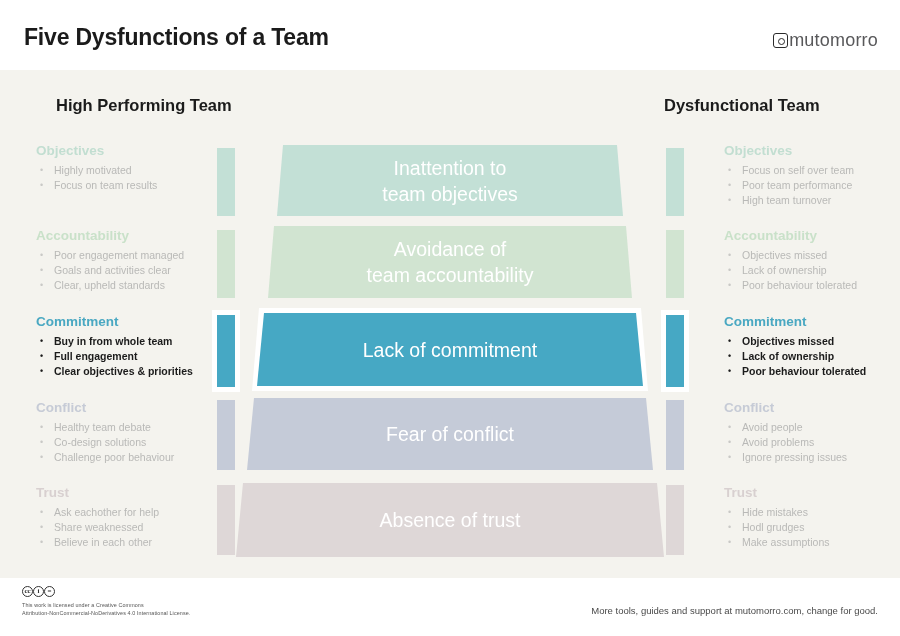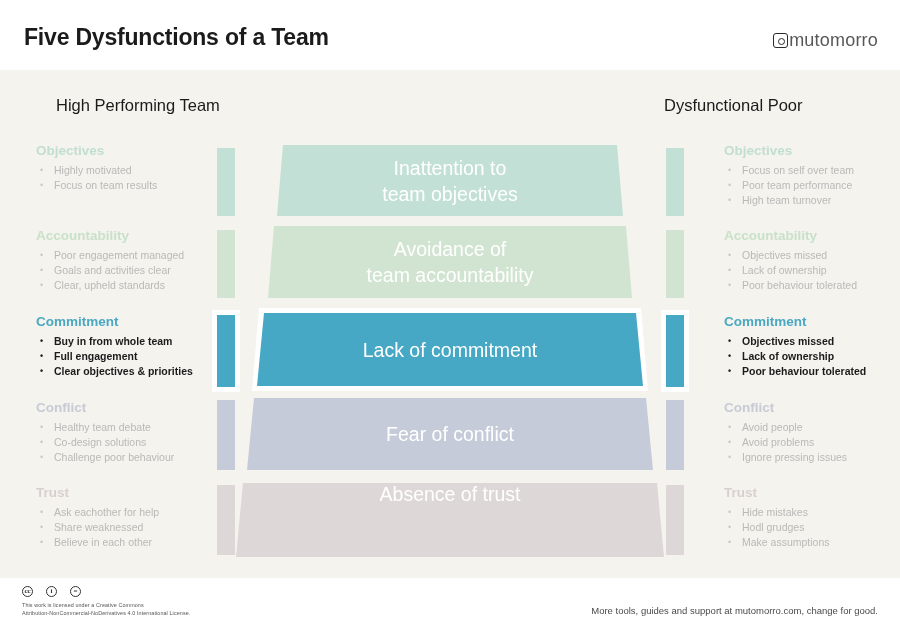--- a/index.html
+++ b/index.html
@@ -67,21 +67,21 @@
     position: absolute;
     left: 0; top: 70px;
     width: 900px; height: 508px;
     background: #f4f3ee;
   }
 
   .col-heading {
     position: absolute;
     top: 26px;
     font-size: 16.5px;
-    font-weight: normal;
+    font-weight: bold;
     color: #1b1b1b;
     white-space: nowrap;
   }
   #heading-left  { left: 56px; }
   #heading-right { left: 664px; }
 
   
   .side-block {
     position: absolute;
     width: 185px;
@@ -159,21 +159,21 @@
   #footer {
     position: absolute;
     left: 0; top: 578px;
     width: 900px; height: 58px;
     background: #ffffff;
   }
   #cc-icons {
     position: absolute;
     left: 22px; top: 8px;
     display: flex;
-    gap: 13px;
+    gap: 0;
   }
   .cc-badge {
     width: 11px; height: 11px;
     border: 1.3px solid #333;
     border-radius: 50%;
     font-size: 7px;
     line-height: 8.5px;
     text-align: center;
     color: #333;
     font-family: "Liberation Serif", serif;
@@ -206,21 +206,21 @@
     <div id="page-title">Five Dysfunctions of a Team</div>
     <div id="brand">
       <span id="brand-mark"></span>
       <span id="brand-name">mutomorro</span>
     </div>
   </div>
 
   <div id="canvas">
 
     <div class="col-heading" id="heading-left">High Performing Team</div>
-    <div class="col-heading" id="heading-right">Dysfunctional Poor</div>
+    <div class="col-heading" id="heading-right">Dysfunctional Team</div>
 
     <svg id="pyramid" viewBox="0 0 900 508" width="900" height="508">
       <g id="band-shapes">
           <polygon points="283,75 617,75 623,146 277,146" fill="#c3e0d6"></polygon>
           <polygon points="274,156 626,156 632,228 268,228" fill="#d1e4d1"></polygon>
           <polygon points="259,238 641,238 648,321 252,321" fill="#ffffff"></polygon>
           <polygon points="264,243 636,243 643,316 257,316" fill="#46a8c4"></polygon>
           <polygon points="254,328 646,328 653,400 247,400" fill="#c5cbd8"></polygon>
           <polygon points="243,413 657,413 664,487 236,487" fill="#ded7d7"></polygon>
         </g>
@@ -297,21 +297,21 @@
           </ul>
         </div>
         <div class="side-block right dim c-grey" style="top: 330px;">
           <div class="side-title">Conflict</div>
           <ul class="side-list">
             <li>Avoid people</li>
             <li>Avoid problems</li>
             <li>Ignore pressing issues</li>
           </ul>
         </div>
-        <div class="band-label" style="top: 411px;">Absence of trust</div>
+        <div class="band-label" style="top: 437px;">Absence of trust</div>
         <div class="side-bar left" style="top: 415px; height: 70px; background: rgb(222, 215, 215);"></div>
         <div class="side-bar right" style="top: 415px; height: 70px; background: rgb(222, 215, 215);"></div>
         <div class="side-block left dim c-taupe" style="top: 415px;">
           <div class="side-title">Trust</div>
           <ul class="side-list">
             <li>Ask eachother for help</li>
             <li>Share weaknessed</li>
             <li>Believe in each other</li>
           </ul>
         </div>

